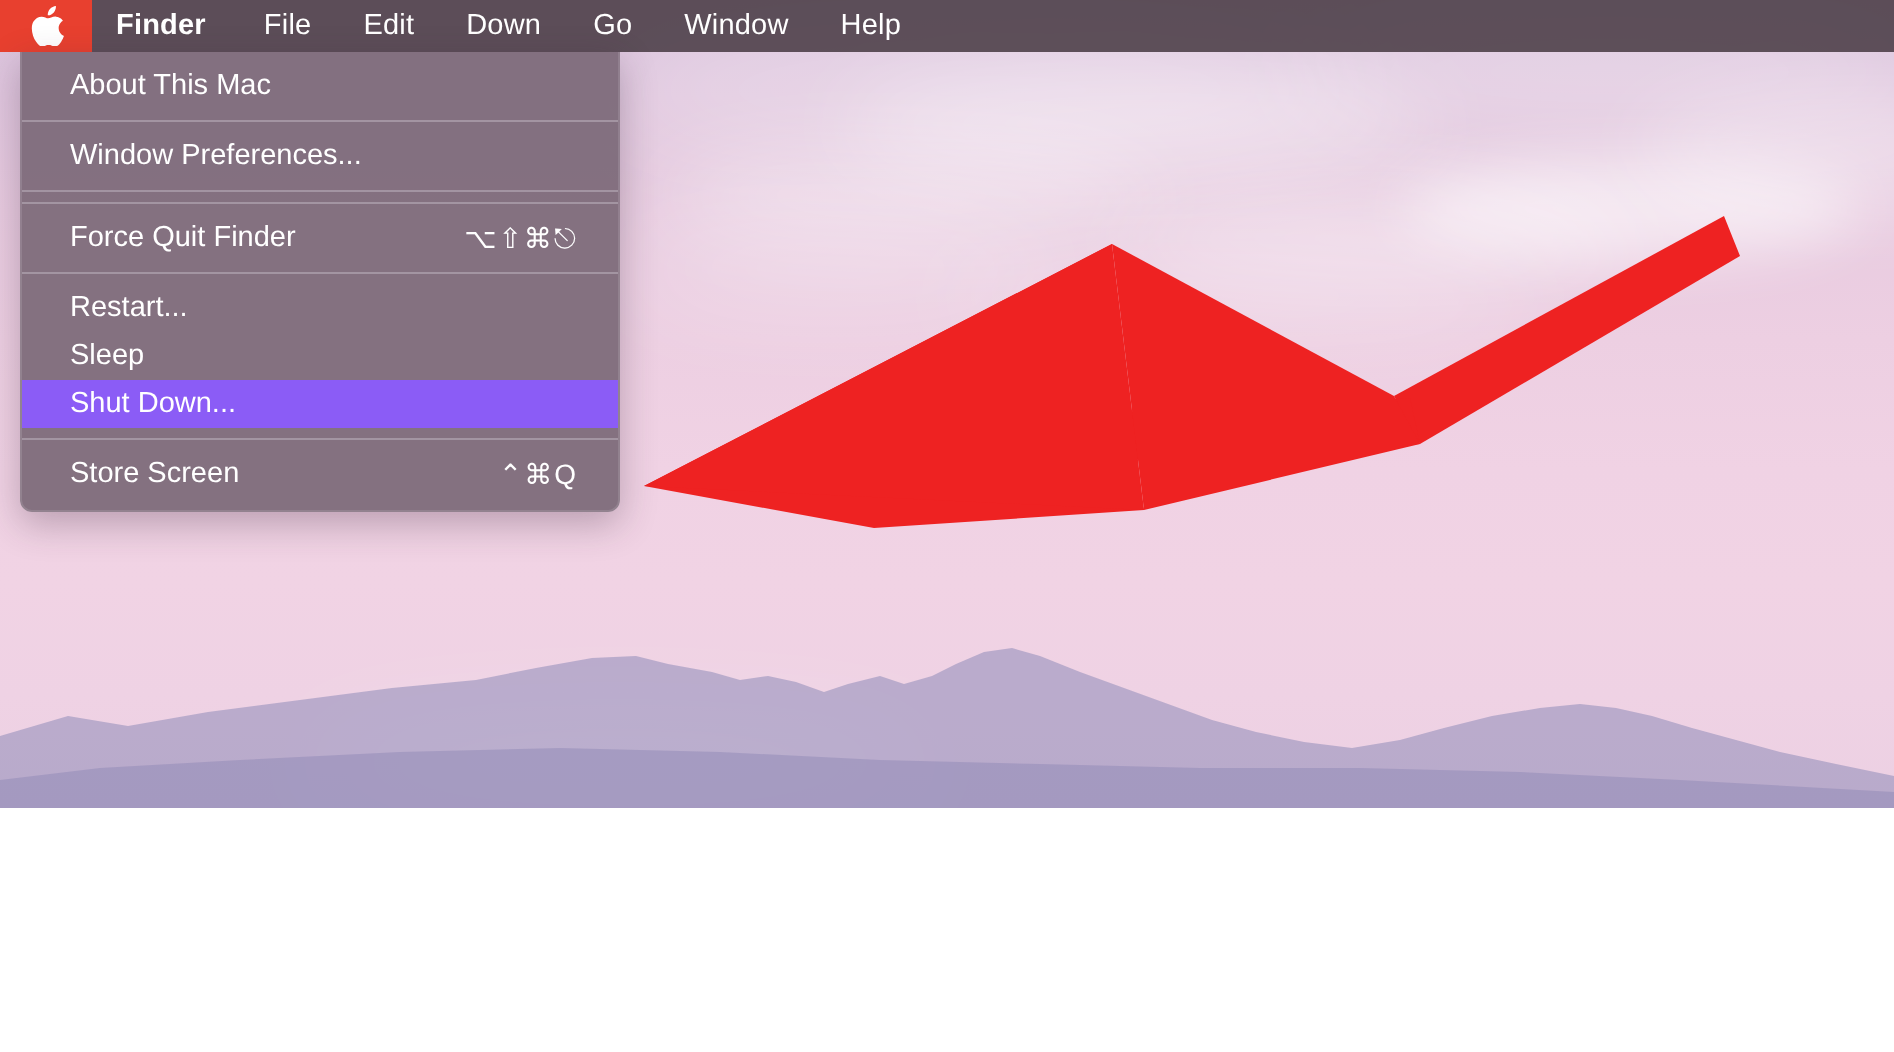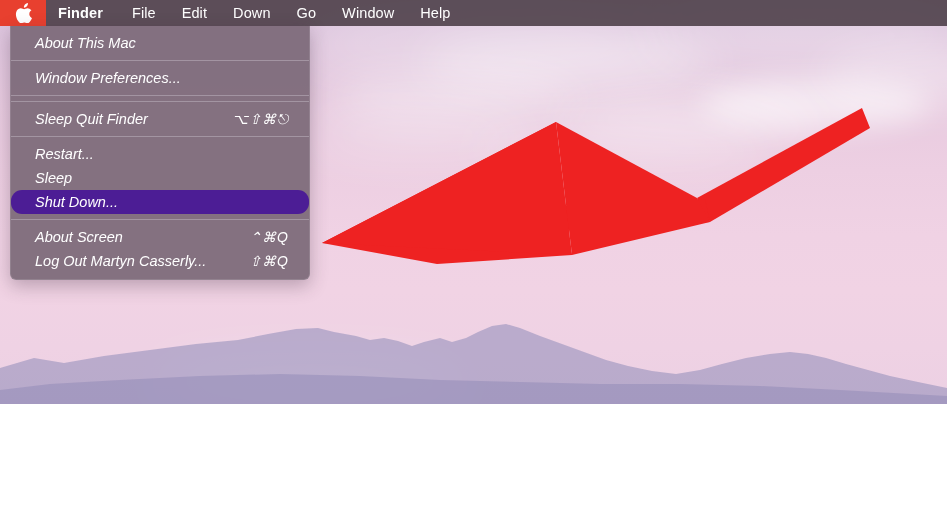--- a/index.html
+++ b/index.html
@@ -78,33 +78,32 @@
     left:10px; top:26px;
     width:300px;
     background:rgba(124,105,120,0.93);
     border-radius:0 0 6px 6px;
     border:1px solid rgba(160,145,158,0.5);
     border-top:none;
     box-shadow:0 6px 18px rgba(60,40,60,0.30);
     padding:5px 0 6px 0;
     z-index:40;
     overflow:hidden;
-    font-style:italic;
   }
   .mi {
     position:relative;
     height:24px;
     display:flex;
     align-items:center;
     padding:0 12px 0 24px;
     color:#ffffff;
     font-size:14.5px;
     white-space:nowrap;
   }
-  .mi.selected { background:#4c1d95;border-radius:11px; }
+  .mi.selected { background:#8b5cf6; }
   .mi-label { flex:0 0 auto; }
   .mi-spacer { flex:1 1 auto; }
   .mi-accel {
     flex:0 0 auto;
     font-size:14px;
     color:#ffffff;
     letter-spacing:1px;
     padding-right:8px;
   }
   .badge {
@@ -207,21 +206,21 @@
       <span class="mi-label">Window Preferences...</span>
     </div>
 
 
     <div class="sep"></div>
 
 
     <div class="sep"></div>
 
     <div class="mi">
-      <span class="mi-label">Sleep Quit Finder</span>
+      <span class="mi-label">Force Quit Finder</span>
       <span class="mi-spacer"></span>
       <span class="mi-accel">⌥⇧⌘⎋</span>
     </div>
 
     <div class="sep"></div>
 
     <div class="mi">
       <span class="mi-label">Restart...</span>
     </div>
 
@@ -229,26 +228,21 @@
       <span class="mi-label">Sleep</span>
     </div>
 
     <div class="mi selected">
       <span class="mi-label">Shut Down...</span>
     </div>
 
     <div class="sep"></div>
 
     <div class="mi">
-      <span class="mi-label">About Screen</span>
+      <span class="mi-label">Store Screen</span>
       <span class="mi-spacer"></span>
       <span class="mi-accel">⌃⌘Q</span>
     </div>
 
-    <div class="mi">
-      <span class="mi-label">Log Out Martyn Casserly...</span>
-      <span class="mi-spacer"></span>
-      <span class="mi-accel">⇧⌘Q</span>
-    </div>
 
   </div>
 
 </div>
 
 </body></html>

